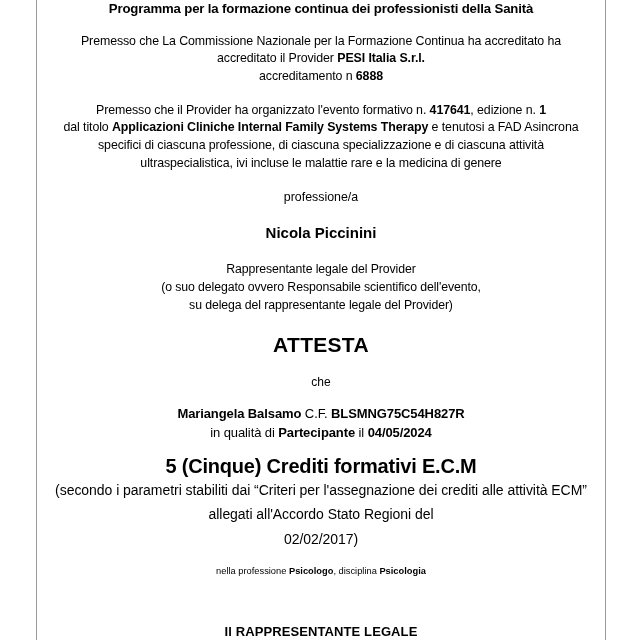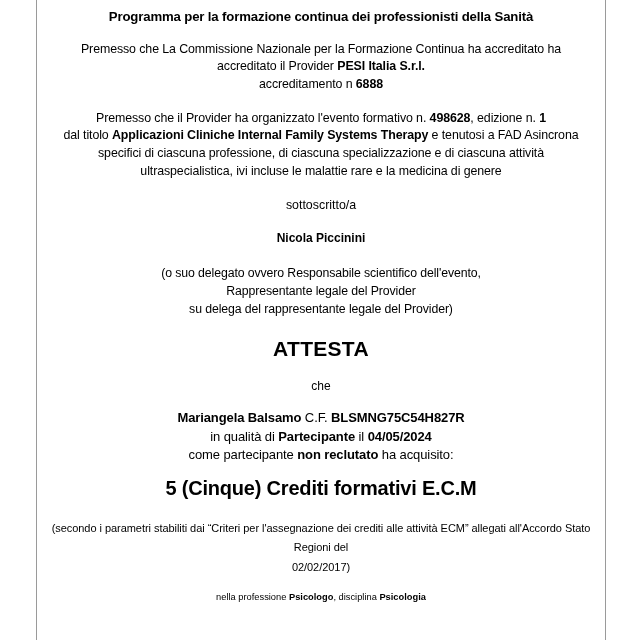--- a/index.html
+++ b/index.html
@@ -37,21 +37,21 @@
     right: 35px;
     top: 0;
     text-align: center;
   }
 
   .doc-title {
     font-size: 13.2px;
     font-weight: bold;
     letter-spacing: -0.15px;
     line-height: 1.05;
-    padding-top: 10px;
+    padding-top: 2px;
   }
 
   .para {
     font-size: 12.4px;
     line-height: 1.42;
     letter-spacing: -0.1px;
   }
 
   .b { font-weight: bold; }
 
@@ -66,21 +66,21 @@
   .sp-9  { height: 12px; }
   .sp-10 { height: 14px; }
   .sp-11 { height: 46px; }
 
   .sottoscritto {
     font-size: 12.4px;
     line-height: 1.4;
   }
 
   .signer-name {
-    font-size: 12px;
+    font-size: 15px;
     font-weight: bold;
     line-height: 1.4;
     text-align: center;
   }
 
   .role-block {
     font-size: 12.3px;
     line-height: 1.45;
     letter-spacing: -0.1px;
   }
@@ -104,26 +104,25 @@
   }
 
   .credits {
     font-size: 20px;
     font-weight: bold;
     letter-spacing: -0.2px;
     line-height: 1.15;
   }
 
   .fineprint {
-    font-size: 11px;
+    font-size: 14px;
     line-height: 1.75;
     letter-spacing: -0.05px;
     padding-left: 10px;
     padding-right: 10px;
-    margin-top: 19px;
   }
 
   .profession {
     font-size: 9.3px;
     line-height: 1.4;
   }
 
   .rep-title {
     font-size: 13px;
     font-weight: bold;
@@ -152,56 +151,55 @@
 
     <div class="para">
       <div>Premesso che La Commissione Nazionale per la Formazione Continua ha accreditato ha</div>
       <div><span>accreditato il Provider </span><span class="b">PESI Italia S.r.l.</span></div>
       <div><span>accreditamento n </span><span class="b">6888</span></div>
     </div>
 
     <div class="sp-2"></div>
 
     <div class="para">
-      <div><span>Premesso che il Provider ha organizzato l'evento formativo n. </span><span class="b">498628</span><span>, edizione n. </span><span class="b">1</span></div>
+      <div><span>Premesso che il Provider ha organizzato l'evento formativo n. </span><span class="b">417641</span><span>, edizione n. </span><span class="b">1</span></div>
       <div><span>dal titolo  </span><span class="b">Applicazioni Cliniche Internal Family Systems Therapy</span><span> e tenutosi a FAD Asincrona</span></div>
       <div>specifici di ciascuna professione, di ciascuna specializzazione e di ciascuna attività</div>
       <div>ultraspecialistica, ivi incluse le malattie rare e la medicina di genere</div>
     </div>
 
     <div class="sp-3"></div>
 
-    <div class="sottoscritto">sottoscritto/a</div>
+    <div class="sottoscritto">professione/a</div>
 
     <div class="sp-4"></div>
 
     <div class="signer-name">Nicola Piccinini</div>
 
     <div class="sp-5"></div>
 
     <div class="role-block">
+      <div>Rappresentante legale del Provider</div>
       <div>(o suo delegato ovvero Responsabile scientifico dell'evento,</div>
-      <div>Rappresentante legale del Provider</div>
       <div>su delega del rappresentante legale del Provider)</div>
     </div>
 
     <div class="sp-6"></div>
 
     <div class="attesta">ATTESTA</div>
 
     <div class="sp-7"></div>
 
     <div class="che">che</div>
 
     <div class="sp-8"></div>
 
     <div class="participant">
       <div><span class="b">Mariangela Balsamo</span><span> C.F. </span><span class="b">BLSMNG75C54H827R</span></div>
       <div><span>in qualità di </span><span class="b">Partecipante</span><span> il </span><span class="b">04/05/2024</span></div>
-      <div><span>come partecipante </span><span class="b">non reclutato</span><span> ha acquisito:</span></div>
     </div>
 
     <div class="sp-9"></div>
 
     <div class="credits">5 (Cinque) Crediti formativi E.C.M</div>
 
     <div class="fineprint">
       <div>(secondo i parametri stabiliti dai “Criteri per l'assegnazione dei crediti alle attività ECM” allegati all'Accordo Stato Regioni del</div>
       <div>02/02/2017)</div>
     </div>

